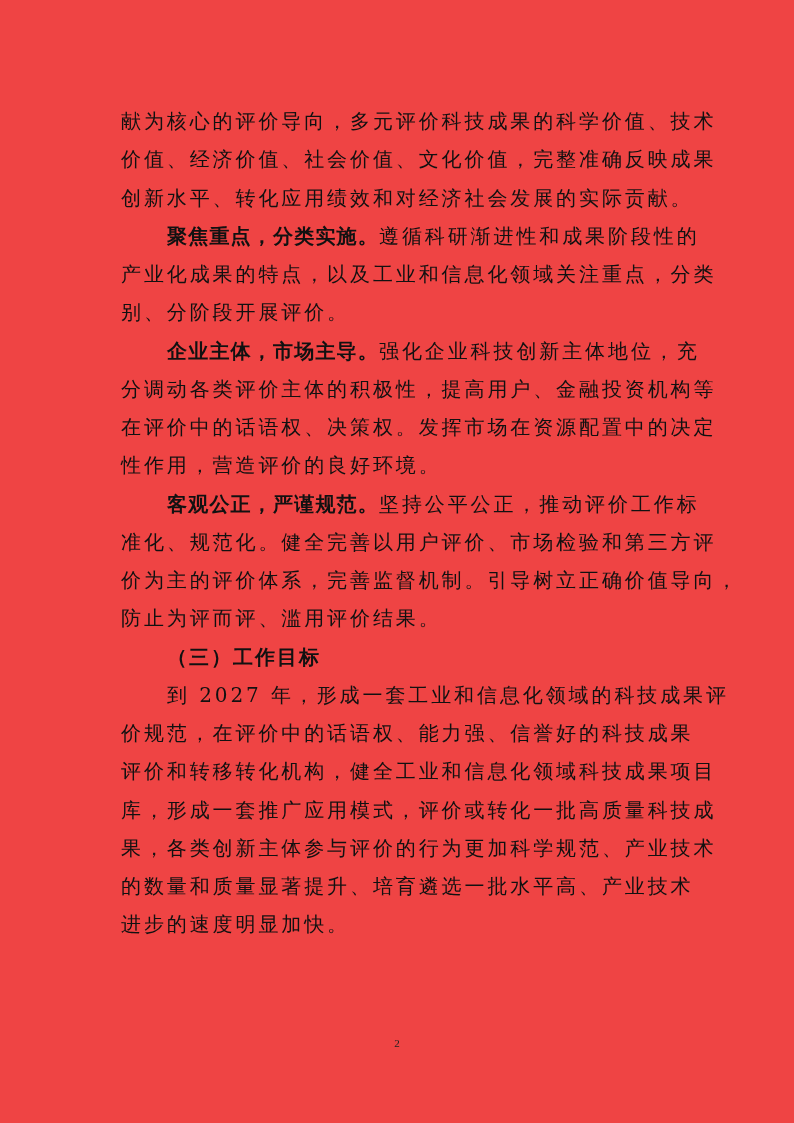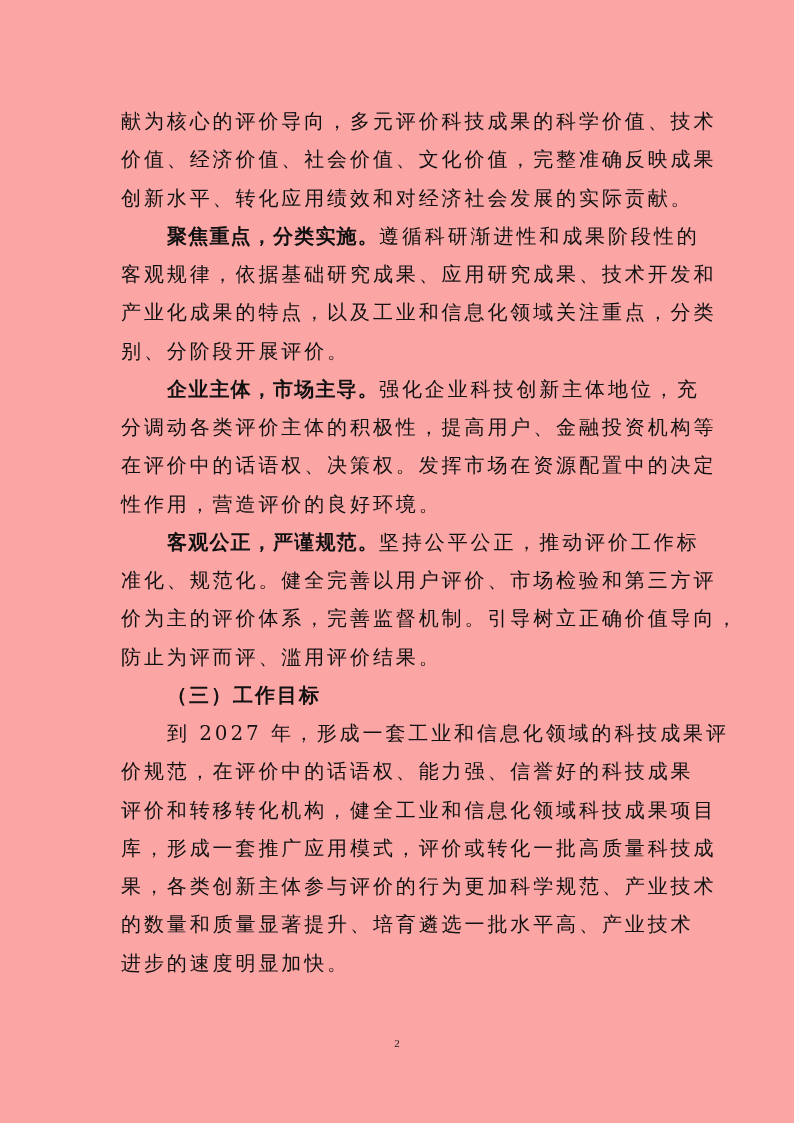--- a/index.html
+++ b/index.html
@@ -13,21 +13,21 @@
       position: relative;
       overflow: hidden;
       font-family: "DejaVu Serif", "Liberation Serif", serif;
       color: #111111;
     }
     .page {
       position: absolute;
       left: 0; top: 0;
       width: 794px;
       height: 1123px;
-      background: #fca5a5;
+      background: #ef4444;
     }
     .content {
       position: absolute;
       left: 121px;
       top: 102px;
       width: 552px;
     }
     .line {
       height: 38.26px;
       line-height: 38.26px;
@@ -74,21 +74,20 @@
 <div class="page">
   <div class="content">
 
     <div class="line">献为核心的评价导向，多元评价科技成果的科学价值、技术</div>
     <div class="line">价值、经济价值、社会价值、文化价值，完整准确反映成果</div>
     <div class="line last">创新水平、转化应用绩效和对经济社会发展的实际贡献。</div>
 
     <div class="line indent">
       <span class="bold">聚焦重点，分类实施。</span><span>遵循科研渐进性和成果阶段性的</span>
     </div>
-    <div class="line">客观规律，依据基础研究成果、应用研究成果、技术开发和</div>
     <div class="line">产业化成果的特点，以及工业和信息化领域关注重点，分类</div>
     <div class="line last">别、分阶段开展评价。</div>
 
     <div class="line indent">
       <span class="bold">企业主体，市场主导。</span><span>强化企业科技创新主体地位，充</span>
     </div>
     <div class="line">分调动各类评价主体的积极性，提高用户、金融投资机构等</div>
     <div class="line">在评价中的话语权、决策权。发挥市场在资源配置中的决定</div>
     <div class="line last">性作用，营造评价的良好环境。</div>
 

